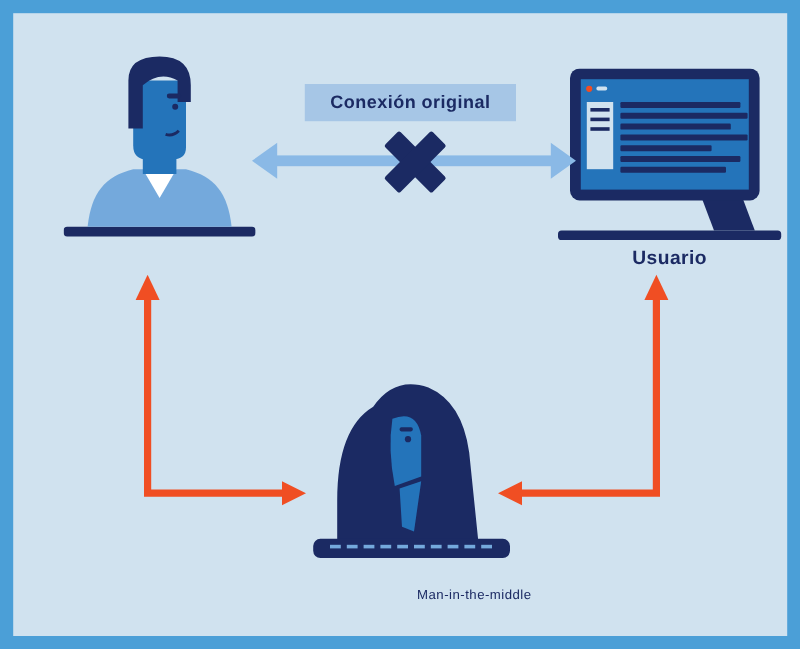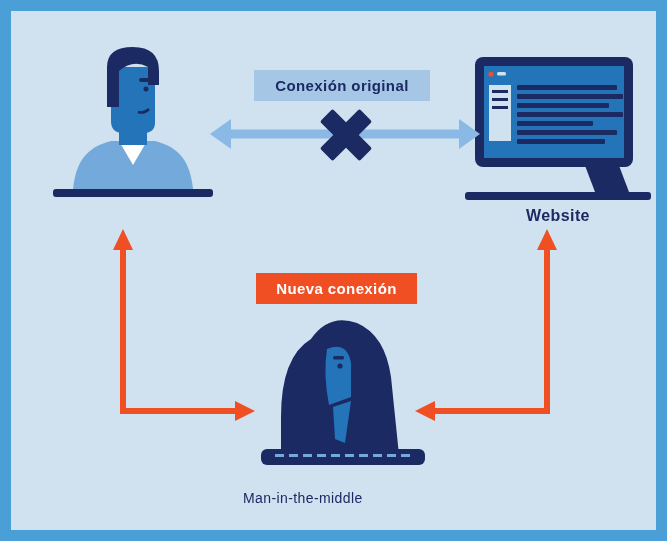--- a/index.html
+++ b/index.html
@@ -34,22 +34,22 @@
   .caption{
     color:var(--dark-navy);
     font-weight:bold;
     font-size:16px;
     text-align:center;
     letter-spacing:.4px;
   }
   .subcaption{
     color:var(--dark-navy);
     font-weight:normal;
-    font-size:14px;
-    text-align:left;
+    font-size:11px;
+    text-align:right;
     letter-spacing:.4px;
   }
   .label-box{
     display:flex;align-items:center;justify-content:center;
     font-weight:bold;font-size:15px;letter-spacing:.4px;
   }
   .label-box.blue{background:var(--label-box-blue);color:var(--dark-navy);}
   .label-box.orange{background:var(--orange);color:var(--white);}
   svg{display:block;}
 </style>
@@ -86,21 +86,21 @@
       <rect class="fill-navy" x="29" y="49" width="16" height="3"></rect>
       <rect class="fill-navy" x="54" y="28" width="100" height="5" rx="1"></rect>
       <rect class="fill-navy" x="54" y="37" width="106" height="5" rx="1"></rect>
       <rect class="fill-navy" x="54" y="46" width="92" height="5" rx="1"></rect>
       <rect class="fill-navy" x="54" y="55" width="106" height="5" rx="1"></rect>
       <rect class="fill-navy" x="54" y="64" width="76" height="5" rx="1"></rect>
       <rect class="fill-navy" x="54" y="73" width="100" height="5" rx="1"></rect>
       <rect class="fill-navy" x="54" y="82" width="88" height="5" rx="1"></rect>
     </svg>
   </div>
-  <div class="abs caption" style="left:452px;top:196px;width:190px;">Website</div>
+  <div class="abs caption" style="left:452px;top:196px;width:190px;">Usuario</div>
 
   <div class="abs label-box blue" style="left:243px;top:59px;width:176px;height:31px;">
     <span>Conexión original</span>
   </div>
 
   <div class="abs" style="left:198px;top:105px;width:272px;height:36px;">
     <svg width="272" height="36" viewBox="0 0 272 36">
       <rect class="fill-arrowblue" x="20" y="13.5" width="232" height="9"></rect>
       <polygon class="fill-arrowblue" points="22,3 22,33 1,18"></polygon>
       <polygon class="fill-arrowblue" points="250,3 250,33 271,18"></polygon>
@@ -109,23 +109,20 @@
 
   <div class="abs" style="left:303px;top:92px;width:64px;height:64px;">
     <svg width="64" height="64" viewBox="0 0 64 64">
       <g transform="rotate(45 32 32)">
         <rect class="fill-navy" x="4" y="23" width="56" height="18" rx="2"></rect>
         <rect class="fill-navy" x="23" y="4" width="18" height="56" rx="2"></rect>
       </g>
     </svg>
   </div>
 
-  <div class="abs label-box orange" style="left:245px;top:262px;width:161px;height:31px;">
-    <span>Nueva conexión</span>
-  </div>
 
   <svg class="abs" style="left:0;top:0;" width="645" height="519" viewBox="0 0 645 519">
 
     <polyline class="stroke-orange" points="112,236 112,400 226,400"></polyline>
     <polygon class="fill-orange" points="112,218 102,239 122,239"></polygon>
     <polygon class="fill-orange" points="244,400 224,390 224,410"></polygon>
 
     <polyline class="stroke-orange" points="536,236 536,400 422,400"></polyline>
     <polygon class="fill-orange" points="536,218 526,239 546,239"></polygon>
     <polygon class="fill-orange" points="404,400 424,390 424,410"></polygon>

